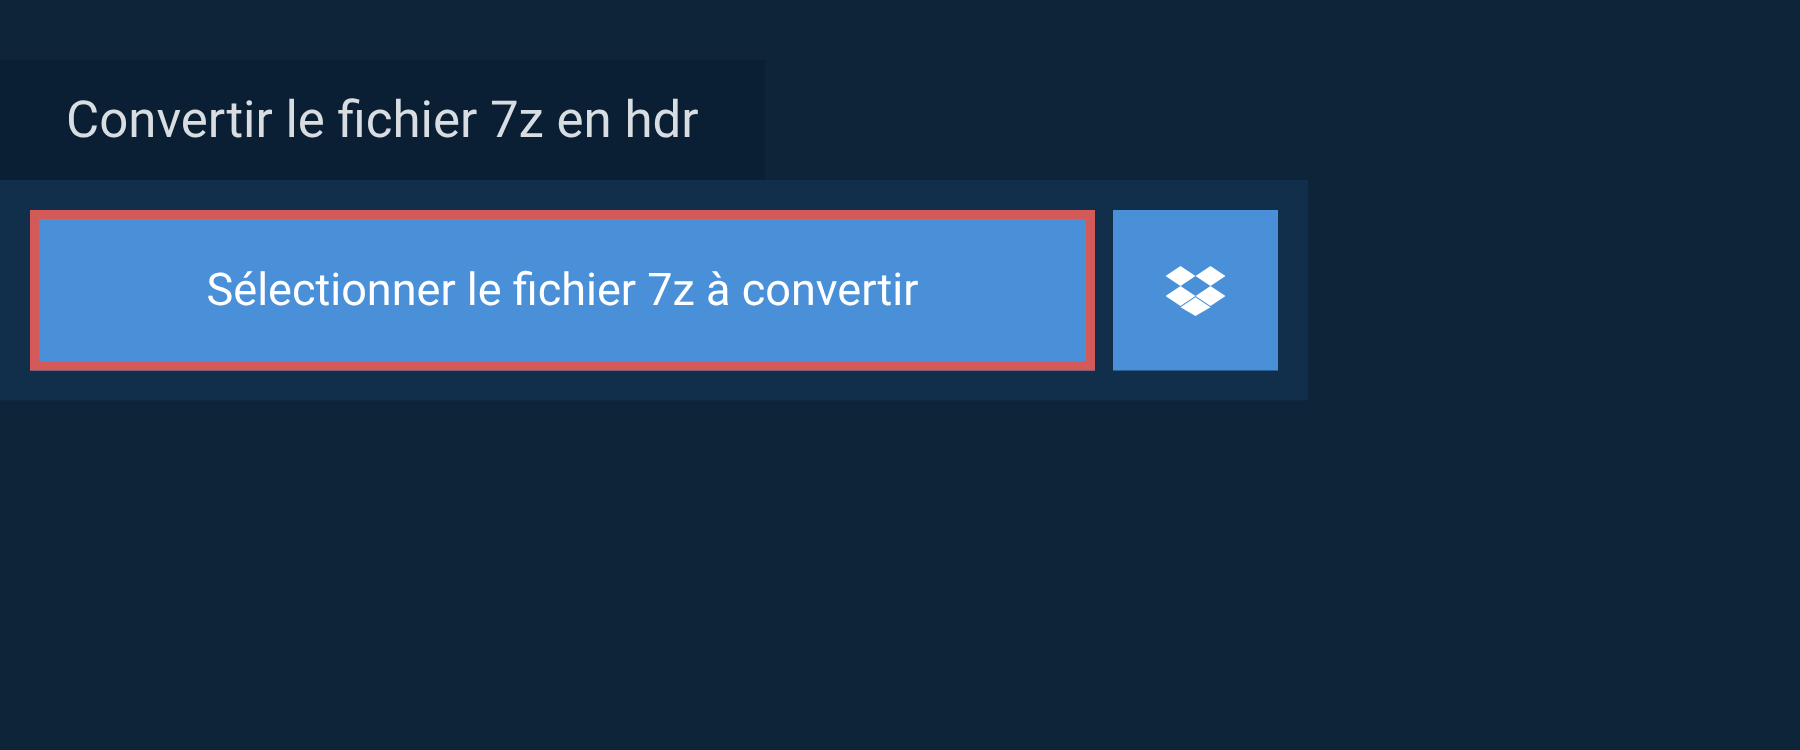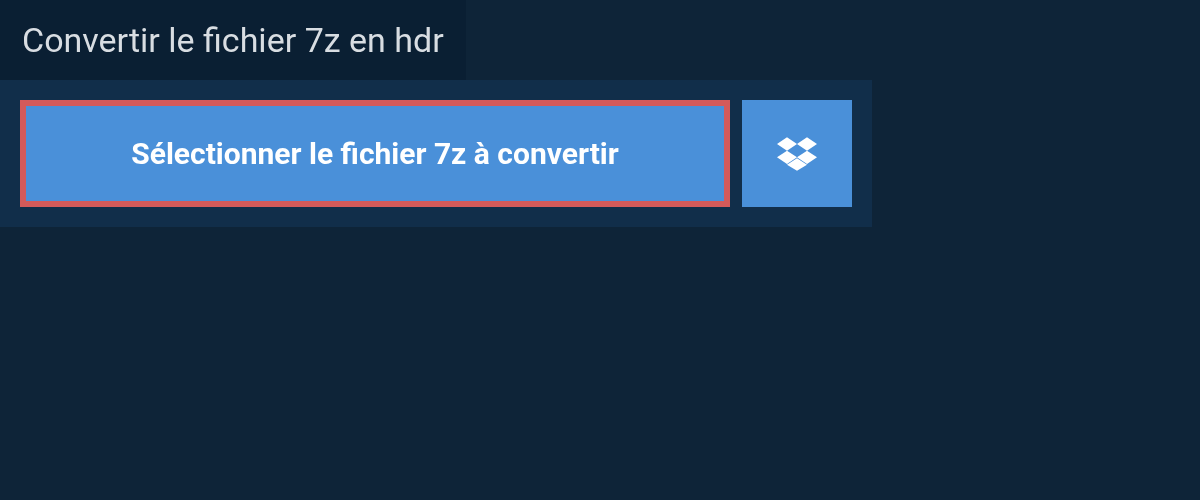--- a/index.html
+++ b/index.html
@@ -10,40 +10,41 @@
     body {
       background-color: #0e2438;
       font-family: -apple-system, BlinkMacSystemFont, "Segoe UI", Roboto, Helvetica, Arial, sans-serif;
       width: 1200px;
       height: 500px;
       overflow: hidden;
     }
     .header-tab {
       background-color: #0a1f33;
       display: inline-block;
-      padding: 20px 22px;
+      padding: 20px 44px;
+      margin-top: 40px;
     }
     .header-title {
       color: #d8dde2;
       font-size: 34px;
       font-weight: 400;
     }
     .upload-panel {
       background-color: #112e4a;
       padding: 20px;
       display: flex;
       gap: 12px;
       width: 872px;
     }
     .select-file-button {
       background-color: #4a90d9;
       border: 6px solid #d45a5a;
       color: #ffffff;
       font-size: 30px;
-      font-weight: 700;
+      font-weight: 400;
       padding: 30px 24px;
       flex: 1;
       cursor: pointer;
       display: flex;
       align-items: center;
       justify-content: center;
     }
     .dropbox-button {
       background-color: #4a90d9;
       width: 110px;

